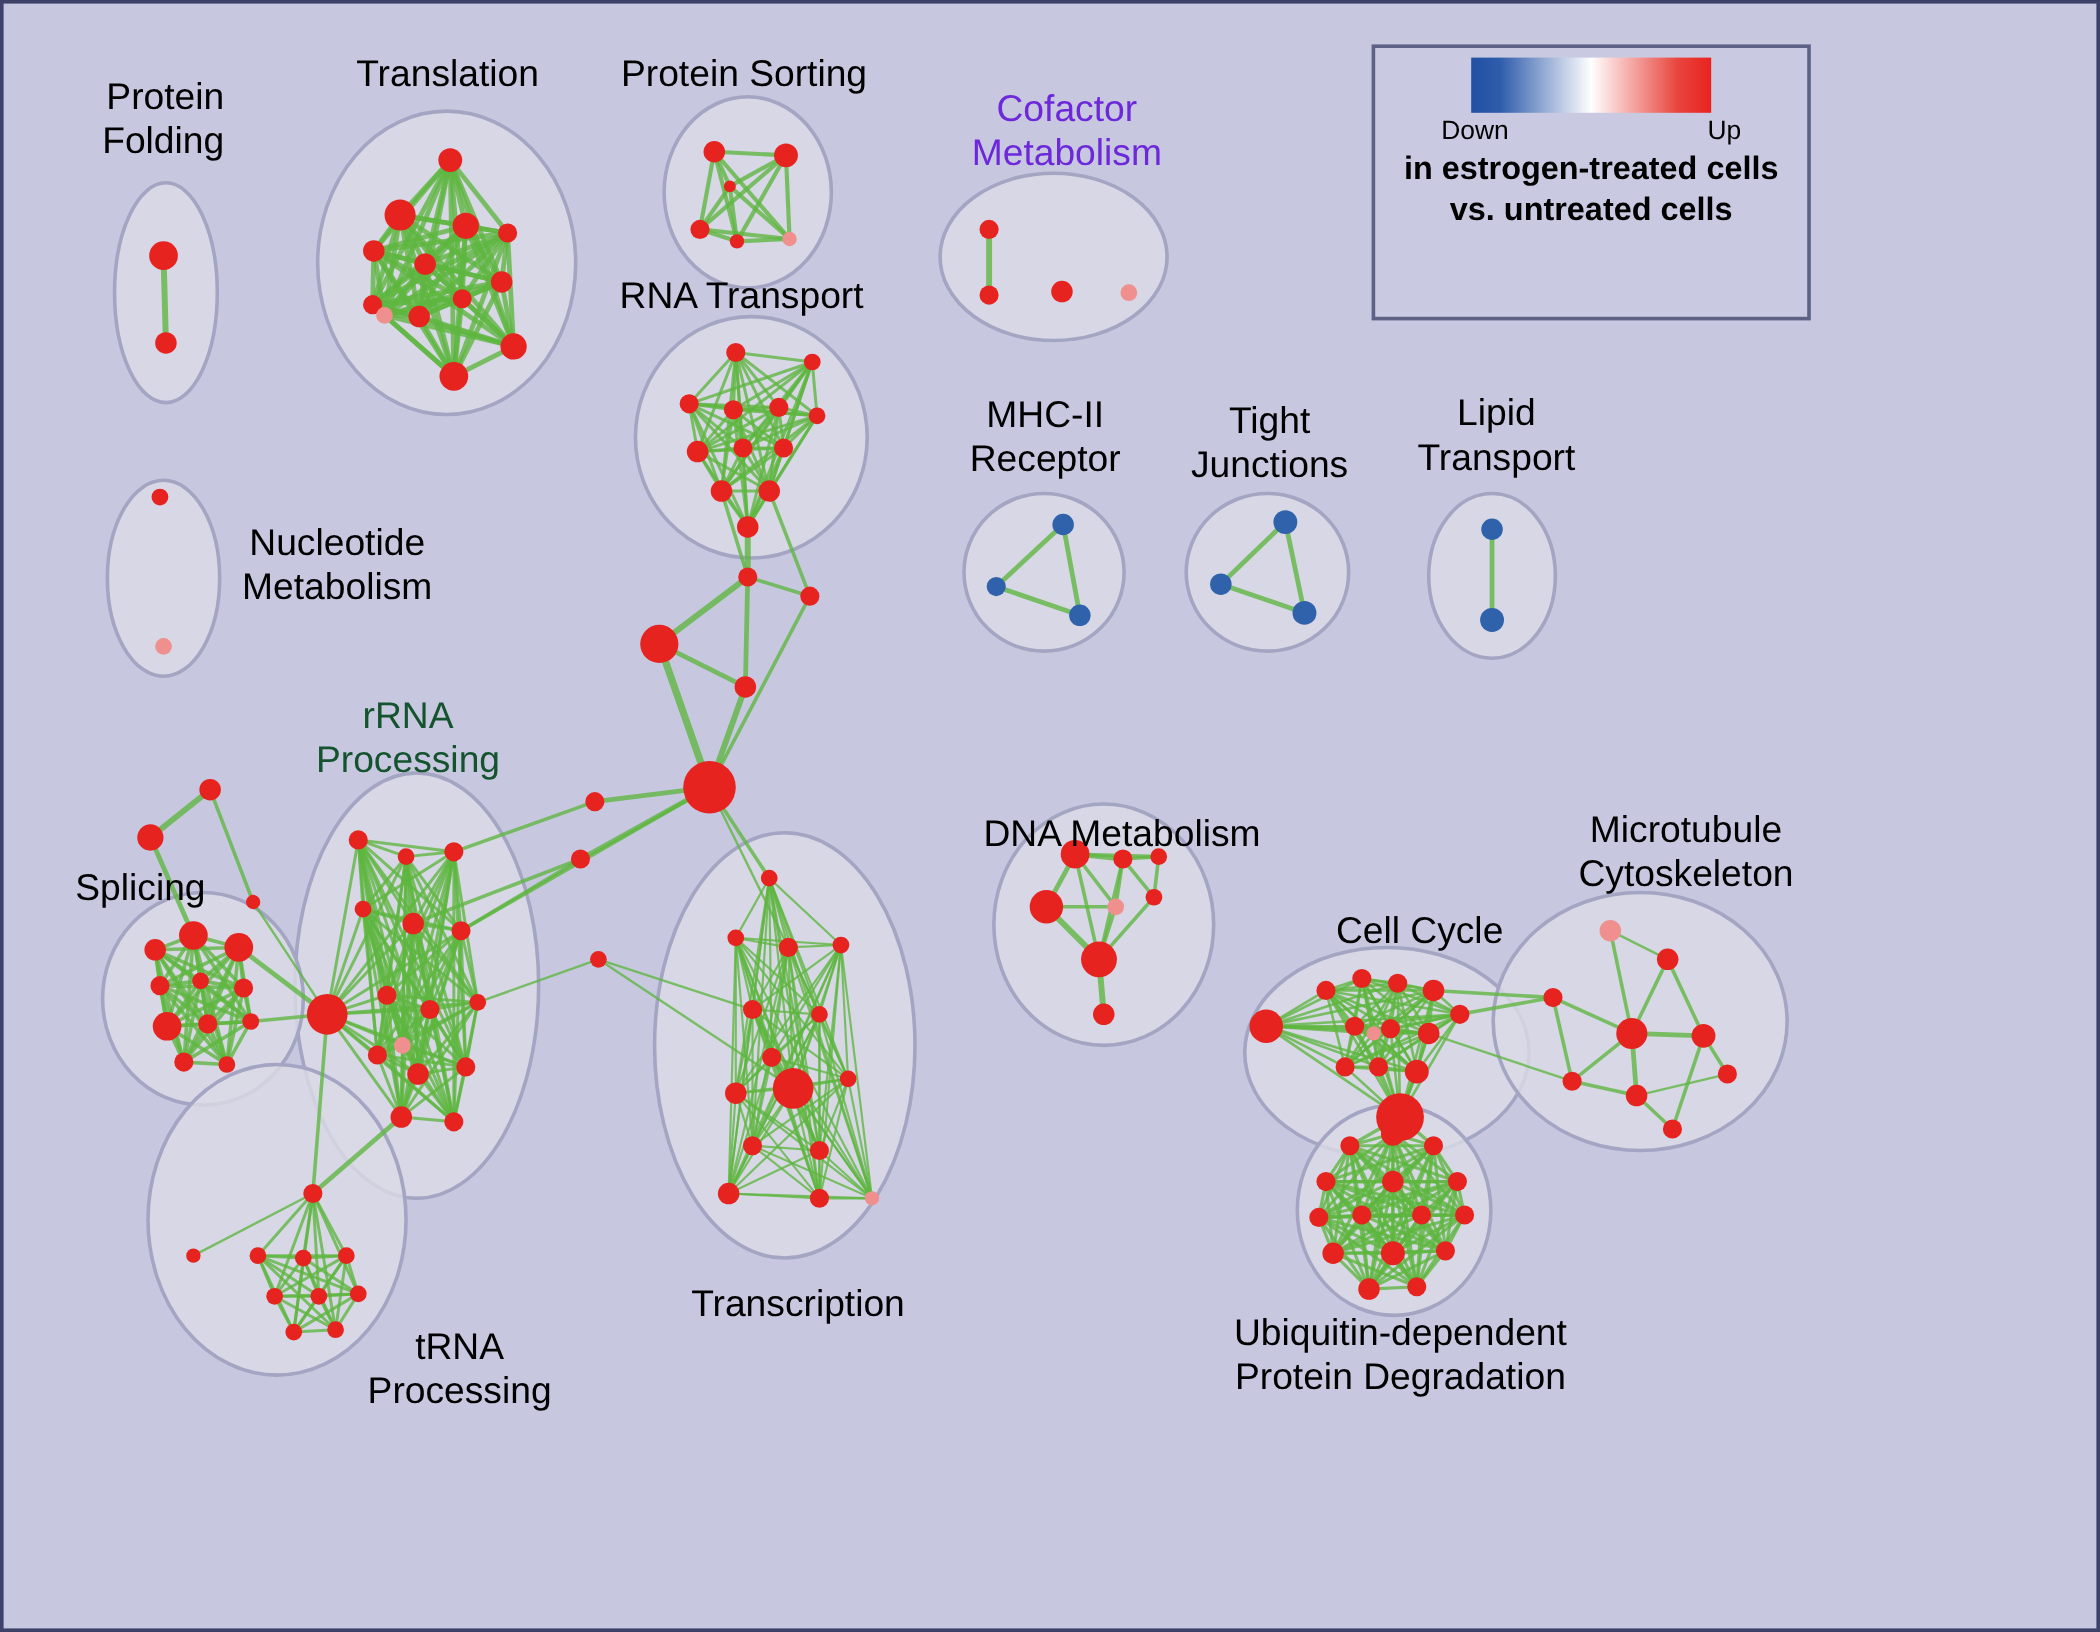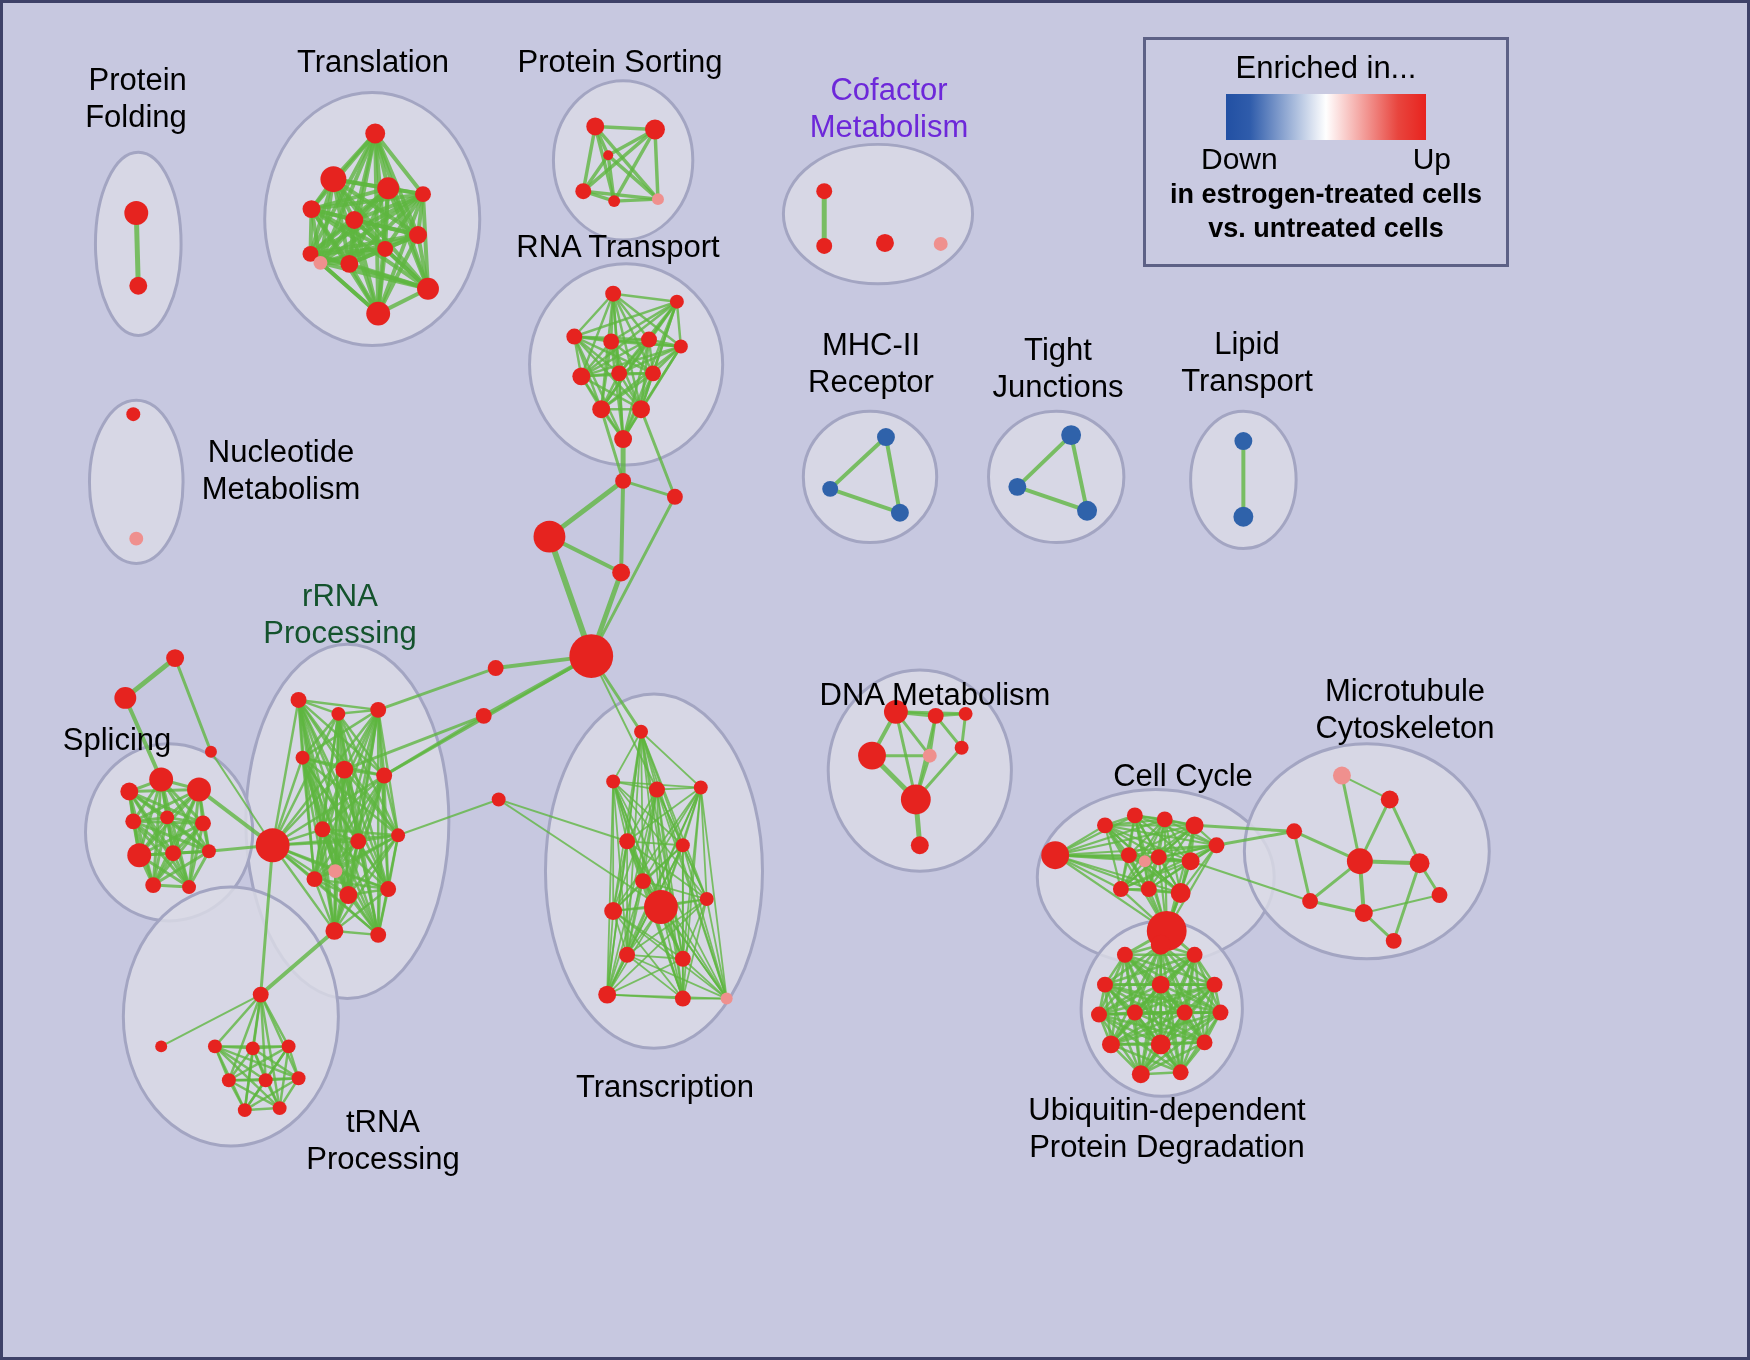--- a/index.html
+++ b/index.html
@@ -27,21 +27,21 @@
     position:absolute;
     left:1140px;top:34px;
     width:366px;height:230px;
     box-sizing:border-box;
     border:3px solid #5d6186;
     background:#c9cae1;
     text-align:center;
   }
   .legend-title{font-size:31px;margin-top:10px;color:#000;}
   .legend-gradient{width:200px;height:46px;margin:8px auto 2px auto;}
-  .legend-ends{display:flex;justify-content:space-between;width:250px;margin:0 auto;font-size:30px;color:#000;text-align:right;}
+  .legend-ends{display:flex;justify-content:space-between;width:250px;margin:0 auto;font-size:22px;color:#000;text-align:right;}
   .legend-caption{font-size:27px;line-height:1.25;margin-top:2px;color:#000;font-weight:bold;}
 </style>
 </head>
 <body>
 
 <div id="stage" style="background: rgb(199, 200, 224); border-color: rgb(62, 65, 104);">
   <svg id="network-svg" viewBox="0 0 1750 1360">
       <g>
         <ellipse cx="135" cy="242" rx="43" ry="92" fill="#dadbe5" fill-opacity="0.82" stroke="#a3a5c2" stroke-width="3"></ellipse>
         <ellipse cx="370" cy="217" rx="108" ry="127" fill="#dadbe5" fill-opacity="0.82" stroke="#a3a5c2" stroke-width="3"></ellipse>
@@ -1026,21 +1026,20 @@
         <div>Microtubule</div>
         <div>Cytoskeleton</div>
       </div>
       <div class="cluster-label" style="left: 1164px; top: 1126px; color: rgb(0, 0, 0); text-align: center;">
         <div>Ubiquitin-dependent</div>
         <div>Protein Degradation</div>
       </div>
     </div>
 
   <div class="legend">
-    <div class="legend-title">Enriched in...</div>
     <div class="legend-gradient" style="background: linear-gradient(90deg, rgb(34, 80, 163) 0%, rgb(47, 92, 171) 12%, rgb(255, 255, 255) 50%, rgb(232, 69, 62) 86%, rgb(232, 35, 30) 100%);"></div>
     <div class="legend-ends">
       <span>Down</span>
       <span>Up</span>
     </div>
     <div class="legend-caption">
       <div>in estrogen-treated cells</div>
       <div>vs. untreated cells</div>
     </div>
   </div>

